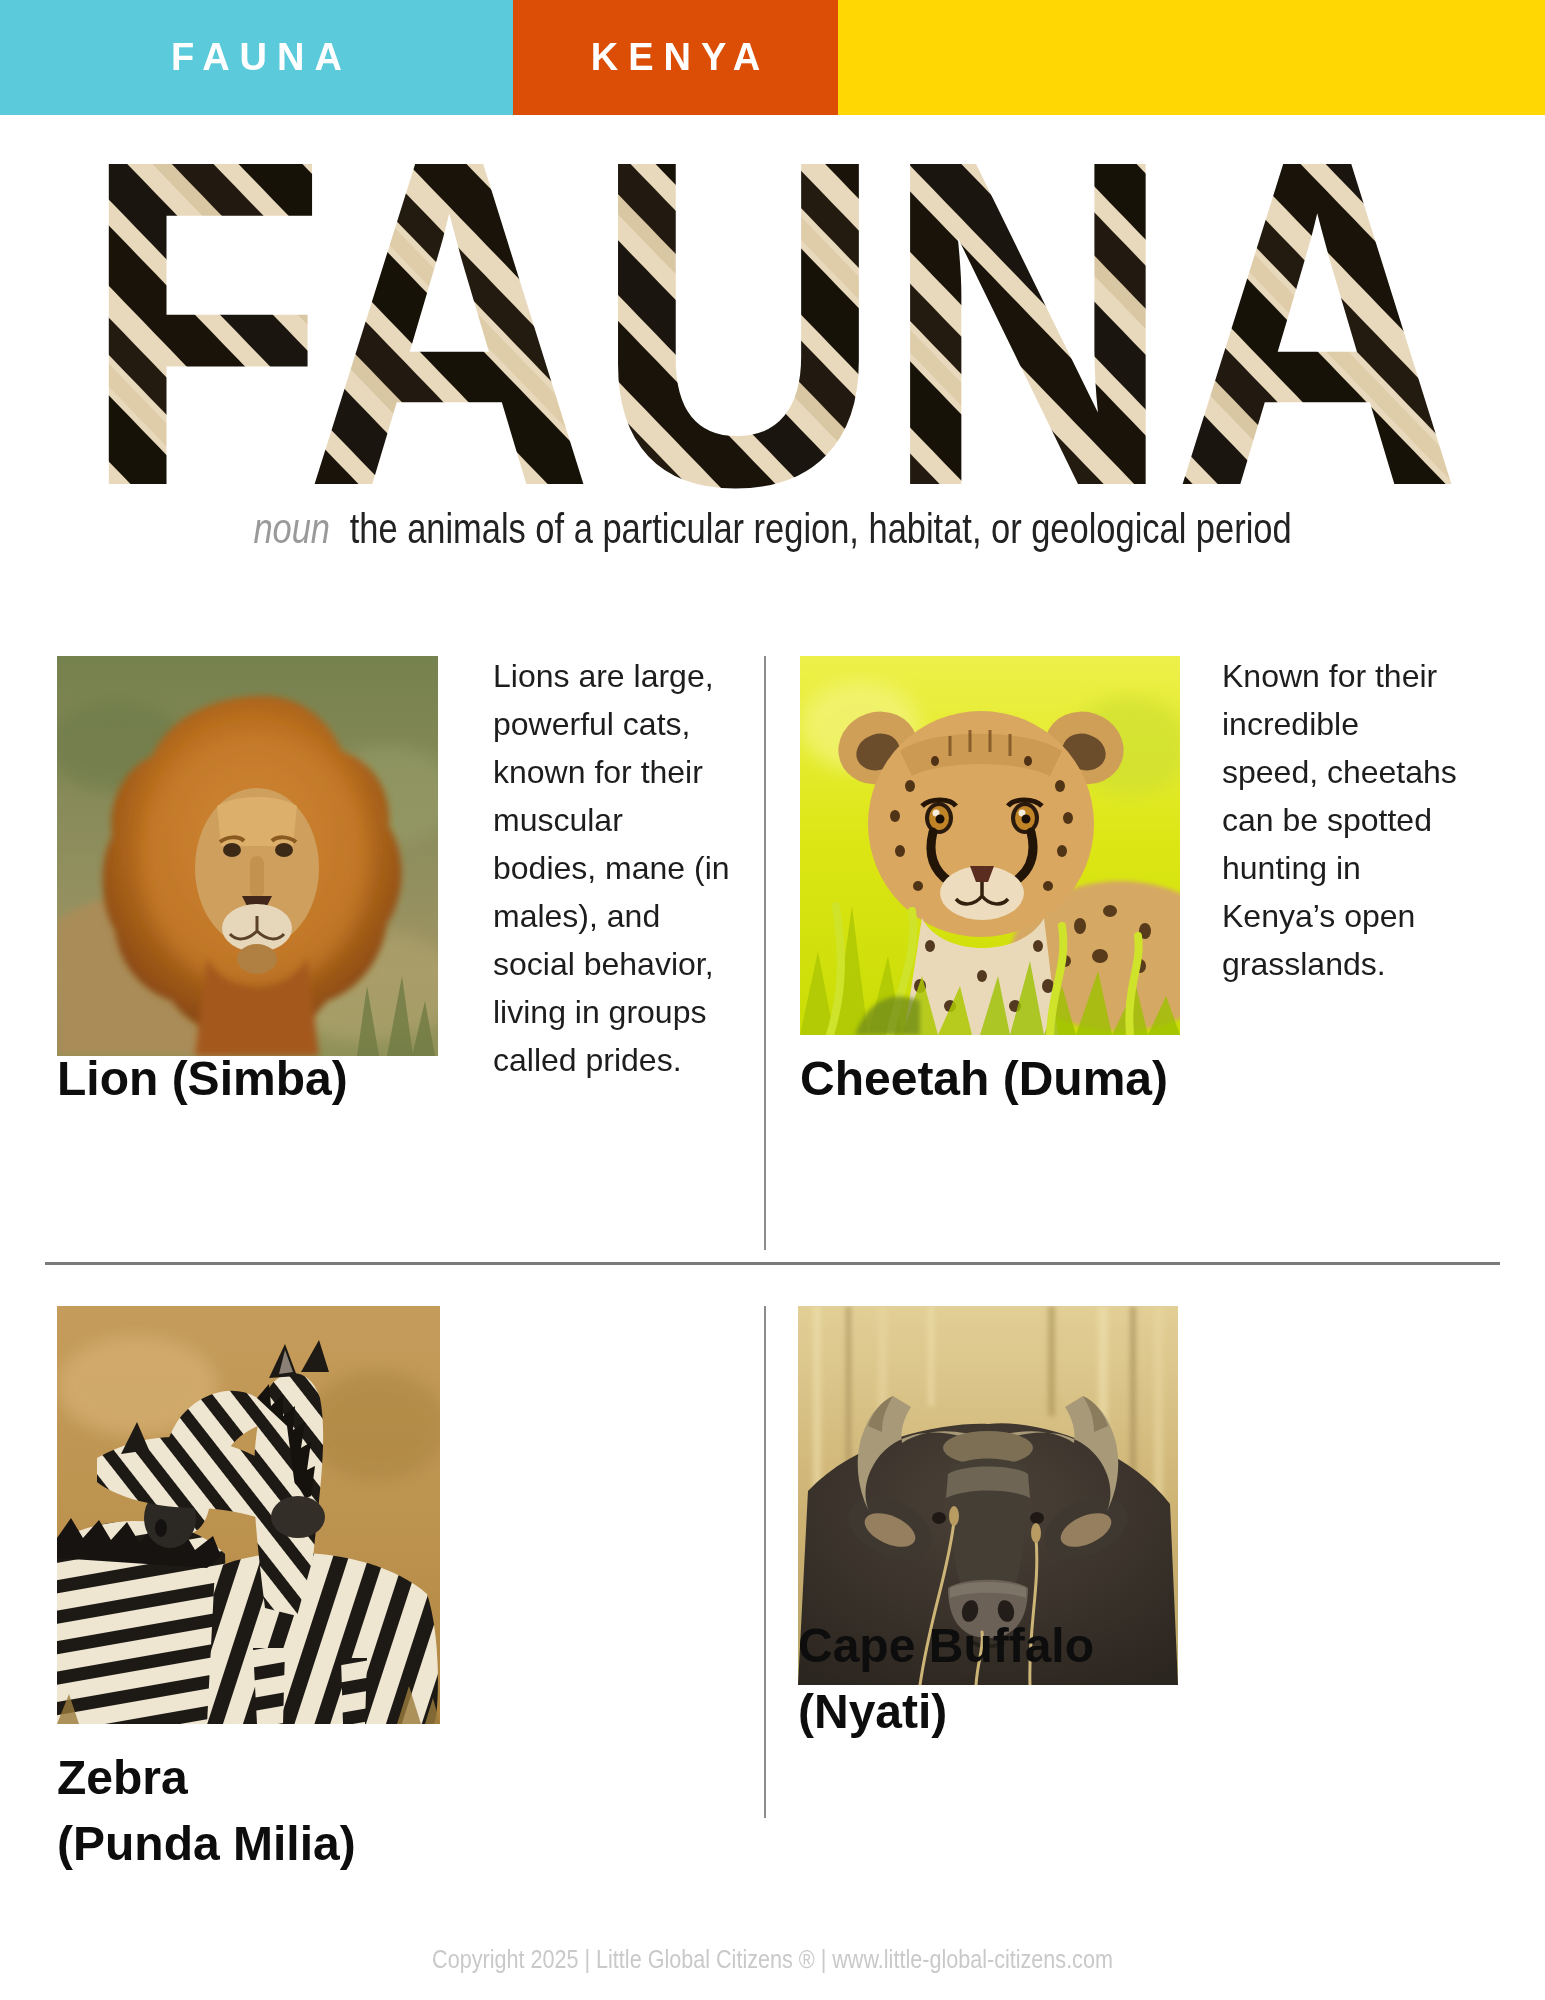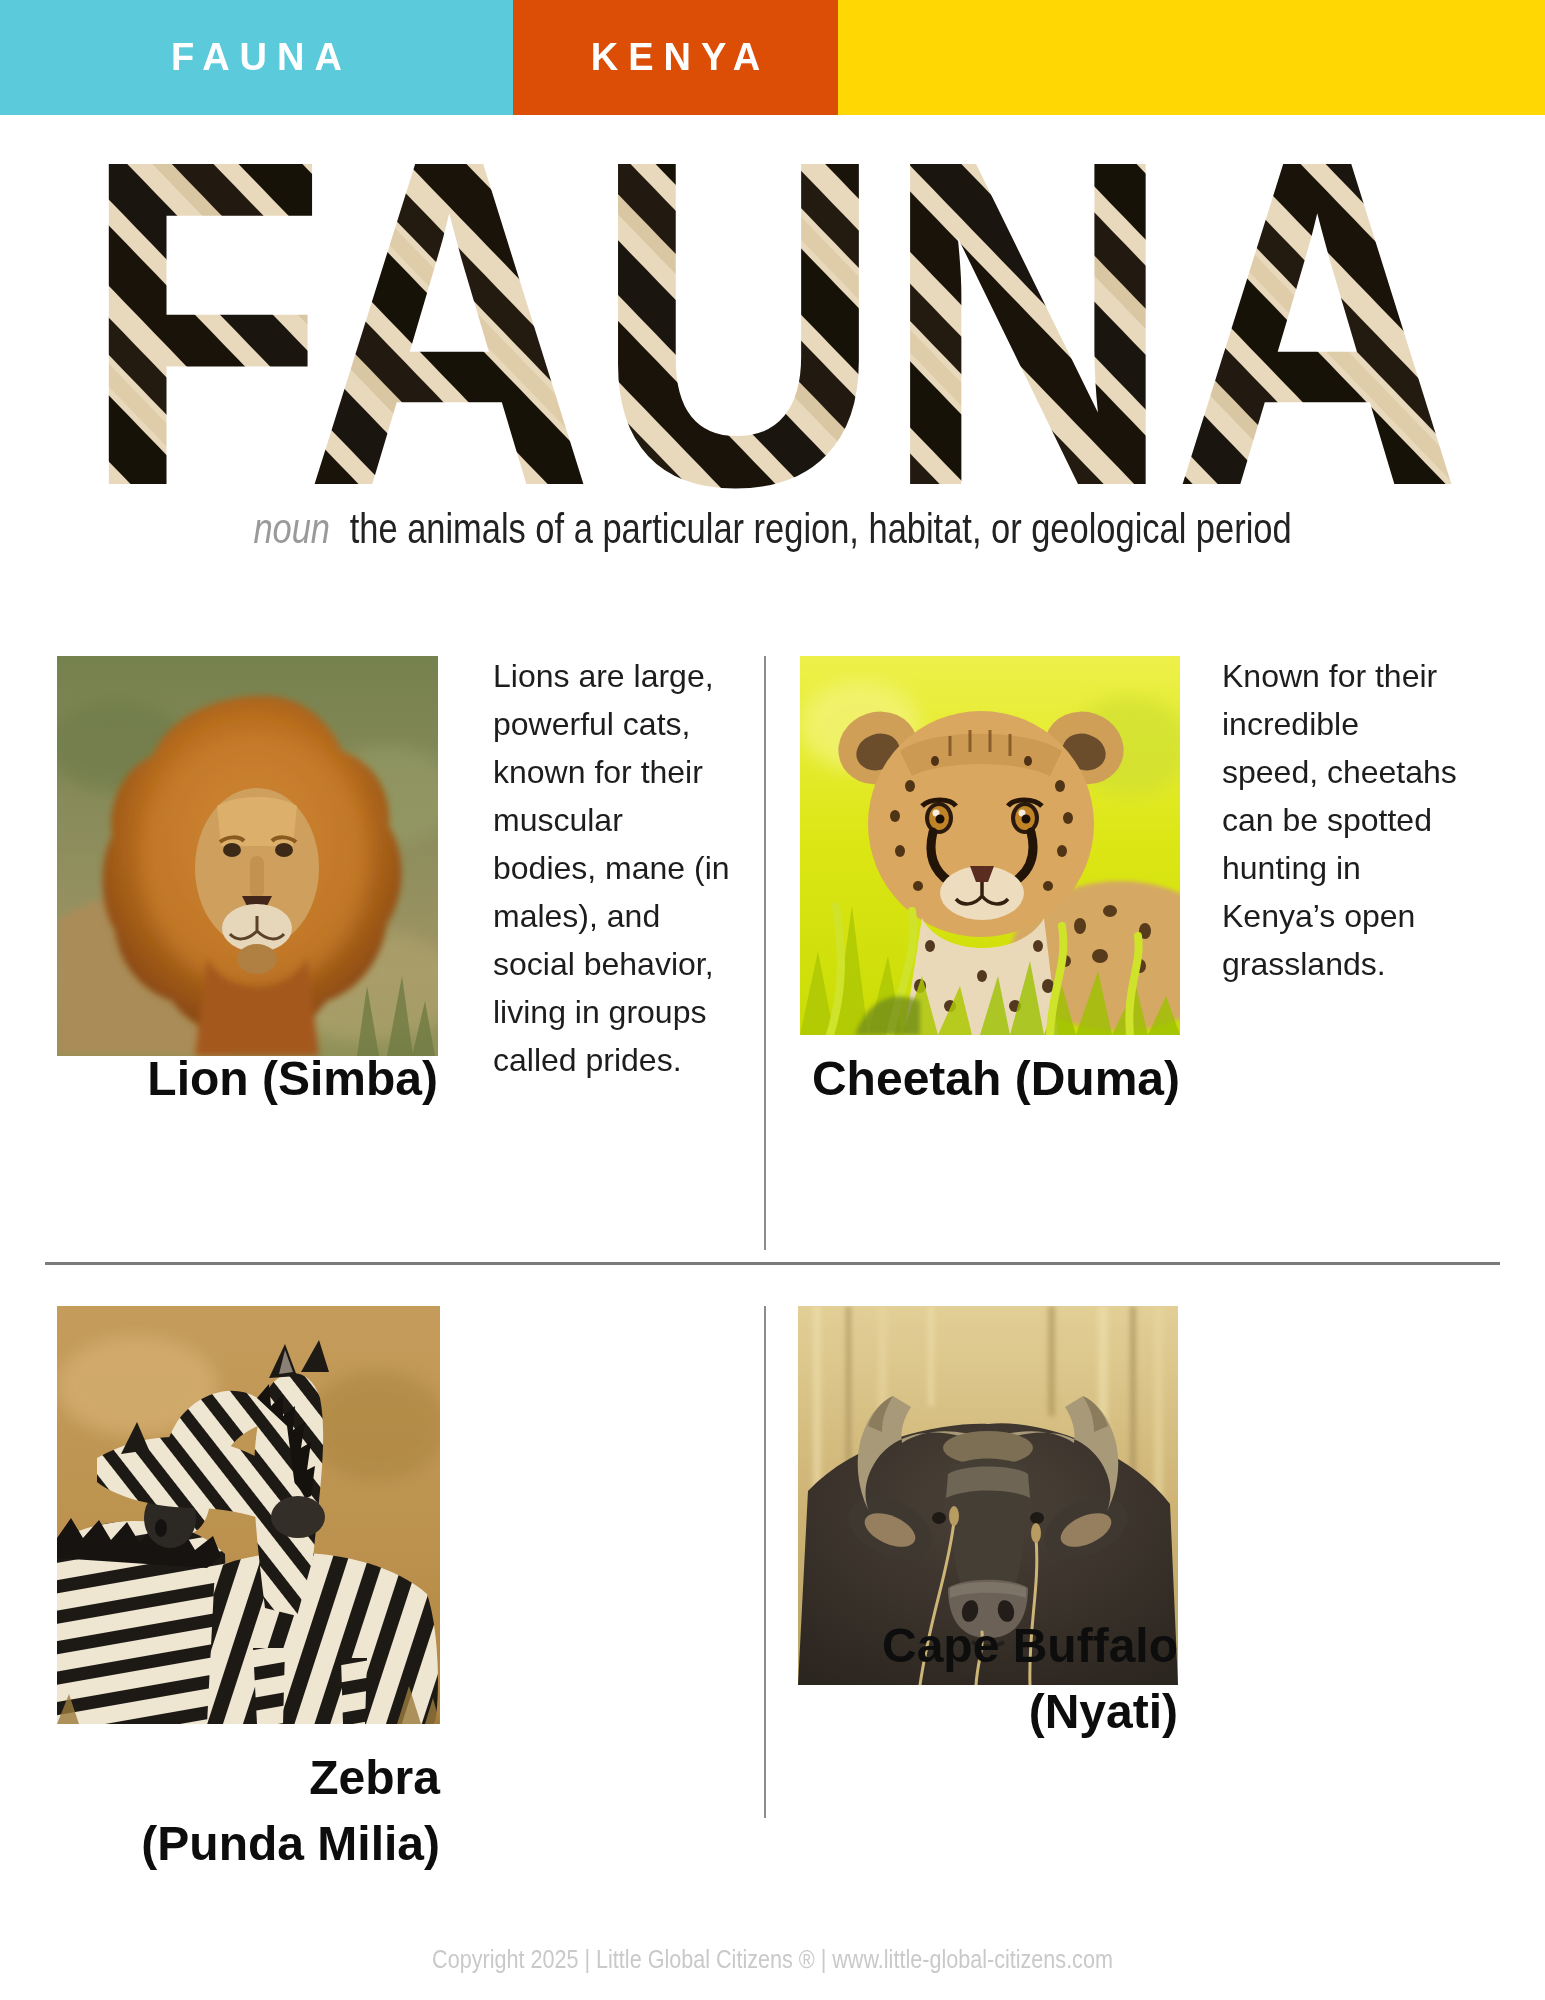--- a/index.html
+++ b/index.html
@@ -19,21 +19,21 @@
 
   
   .definition{position:absolute;left:0;top:505px;width:1545px;text-align:center;
               font-size:42px;color:#222222;transform:scaleX(0.82);transform-origin:50% 50%;
               white-space:nowrap;}
   .definition .pos{font-style:italic;color:#9A9A9A;margin-right:24px;}
 
   
   .photo{position:absolute;overflow:hidden;}
   .photo svg{display:block;width:100%;height:100%;}
-  .caption{position:absolute;text-align:right;font-weight:bold;color:#0d0d0d;
+  .caption{position:absolute;text-align:left;font-weight:bold;color:#0d0d0d;
            font-size:48px;line-height:66px;white-space:pre-line;}
   .desc{position:absolute;font-size:32px;line-height:48px;color:#1d1d1d;white-space:pre-line;}
 
   .img-lion{left:57px;top:656px;width:381px;height:400px;}
   .cap-lion{left:57px;top:1046px;width:381px;}
   .desc-lion{left:477px;top:652px;width:290px;margin-left:16px;}
 
   .img-cheetah{left:800px;top:656px;width:380px;height:379px;}
   .cap-cheetah{left:800px;top:1046px;width:380px;}
   .desc-cheetah{left:1222px;top:652px;width:300px;}

